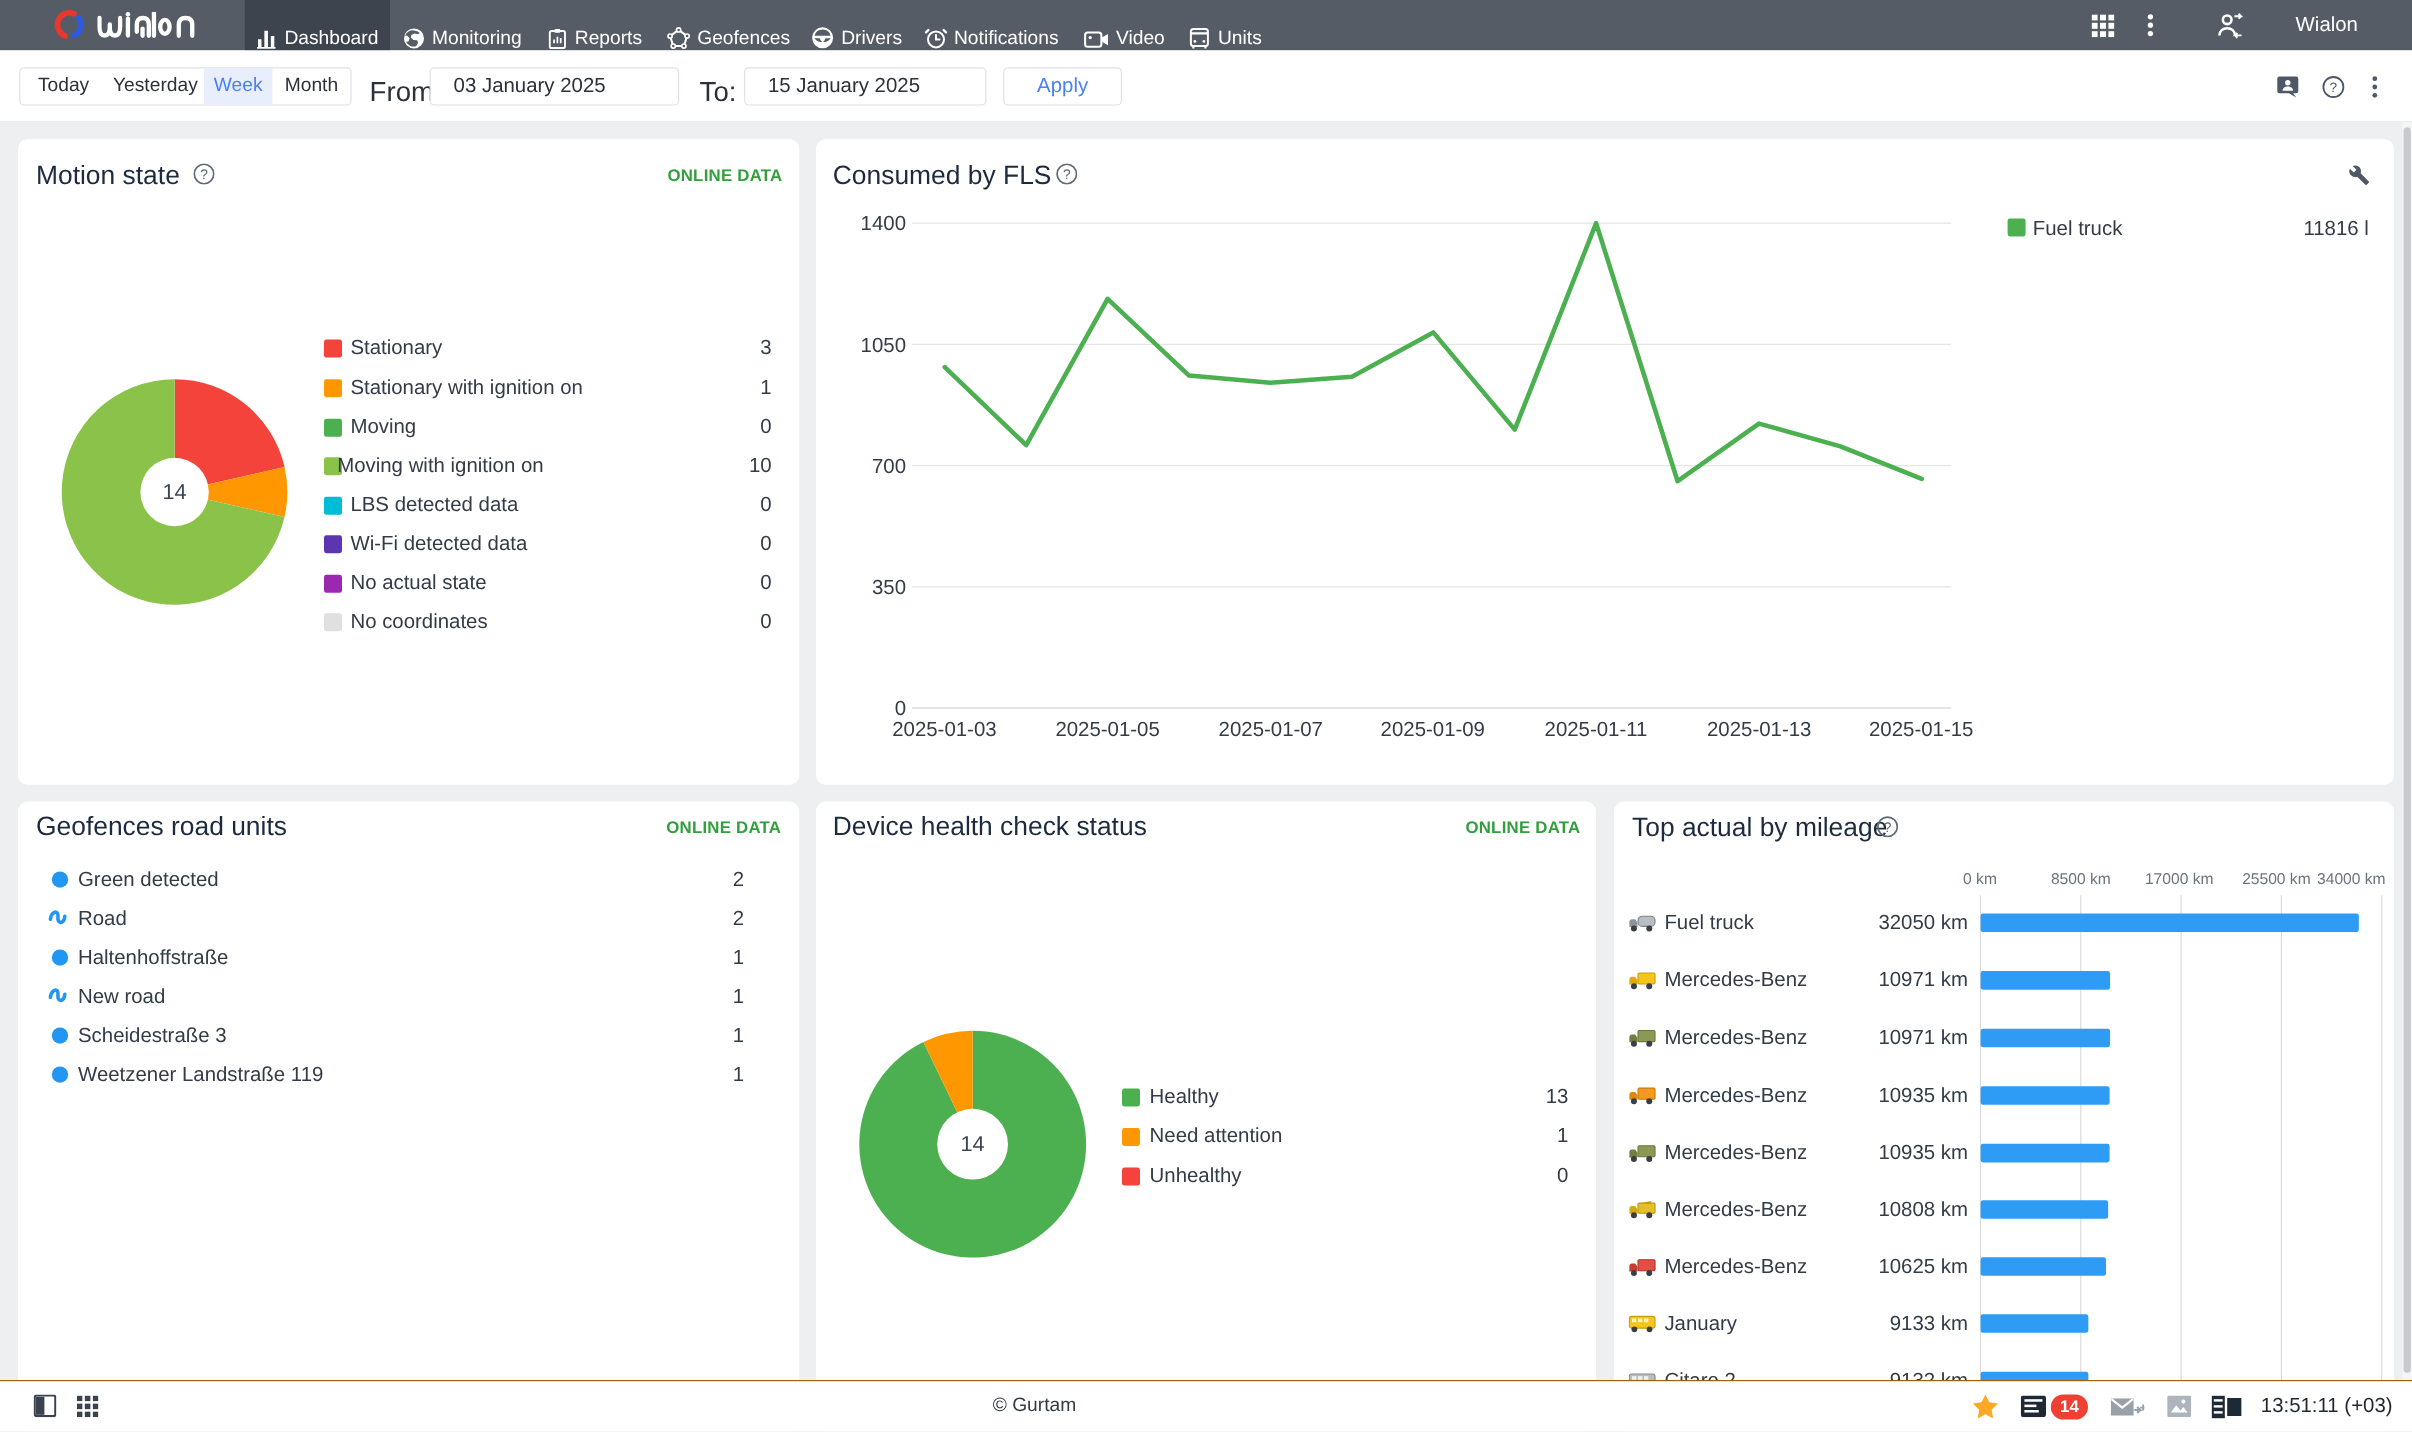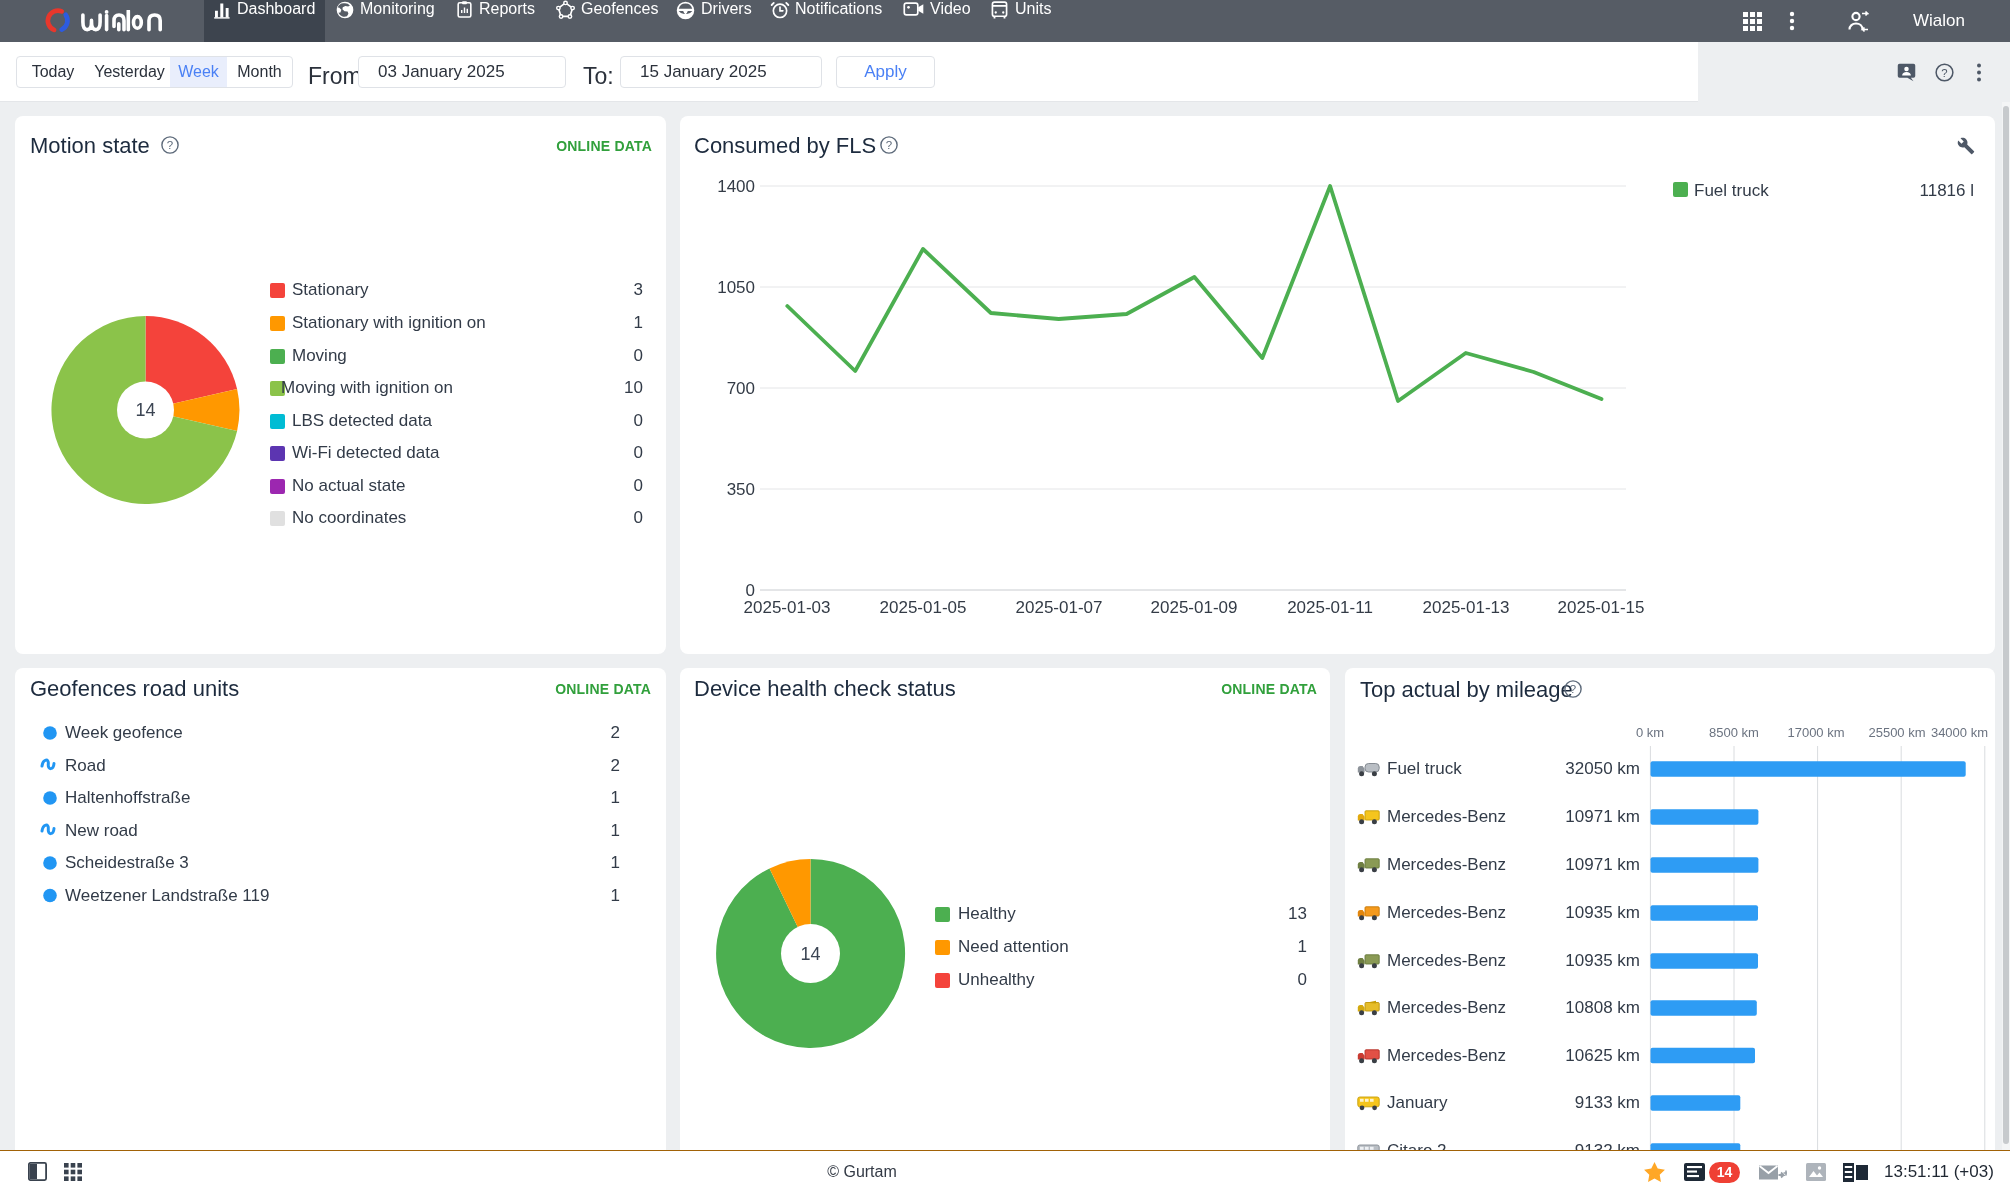--- a/index.html
+++ b/index.html
@@ -1,25 +1,25 @@
 <!DOCTYPE html>
 <html><head>
 <meta charset="utf-8">
 <style>
   * { margin:0; padding:0; box-sizing:border-box; }
   html,body { width:2010px; height:1193px; overflow:hidden; }
   body { font-family:"Liberation Sans", sans-serif; background:#edeff1; position:relative; }
   .abs { position:absolute; }
   
   #nav { position:absolute; left:0; top:0; width:2010px; height:42px; background:#565c65; }
-  .navitem { position:absolute; top:0; height:42px; display:flex; align-items:flex-start; color:#fff; font-size:16px; }
+  .navitem { position:absolute; top:0; height:42px; display:flex; align-items:flex-end; color:#fff; font-size:16px; }
   .navitem svg { margin-right:5px; }
   #navactive { position:absolute; left:204px; top:0; width:121px; height:42px; background:#3d444e; }
   
-  #toolbar { position:absolute; left:0; top:42px; width:1698px; height:60px; background:#fff; border-bottom:1px solid #e4e6e9; }
+  #toolbar { position:absolute; left:0; top:42px; width:2010px; height:60px; background:#fff; border-bottom:1px solid #e4e6e9; }
   .seg { position:absolute; left:16px; top:14px; width:277px; height:32px; border:1px solid #dfe2e7; border-radius:4px; display:flex; align-items:center; font-size:16px; color:#2b313b; }
   .seg span { text-align:center; height:30px; line-height:30px; }
   .seg .sel { background:#e9eefc; color:#4a80f5; }
   .inp { position:absolute; top:14px; height:32px; border:1px solid #dfe2e7; border-radius:4px; font-size:17px; color:#2b313b; display:flex; align-items:center; padding-left:19px; background:#fff; }
   .lbl { position:absolute; top:21px; font-size:23px; color:#2b313b; }
   #applybtn { position:absolute; left:836px; top:14px; width:99px; height:32px; border:1px solid #dfe2e7; border-radius:4px; color:#4a80f5; font-size:17px; display:flex; align-items:center; justify-content:center; }
   
   .card { position:absolute; background:#fff; border-radius:8px; }
   .ctitle { position:absolute; font-size:22px; color:#1d2b3e; }
   .online { position:absolute; font-size:14px; font-weight:bold; color:#31a03c; letter-spacing:0.2px; }
@@ -248,21 +248,21 @@
     <circle cx="35" cy="65" r="6.8"></circle>
     <circle cx="35" cy="130" r="6.8"></circle>
     <circle cx="35" cy="195" r="6.8"></circle>
     <circle cx="35" cy="227.5" r="6.8"></circle>
   </g>
   <g fill="none" stroke="#2196f3" stroke-width="3" stroke-linecap="round">
     <path d="M27,98 C28,91 34,90 33.3,96 C32.6,102.5 38.5,102 39,95.5"></path>
     <path d="M27,163 C28,156 34,155 33.3,161 C32.6,167.5 38.5,167 39,160.5"></path>
   </g>
 </svg>
-<div class="legrow" style="left:65px;top:723px">Week geofence</div>
+<div class="legrow" style="left:65px;top:723px">Green detected</div>
 <div class="legval" style="left:520px;width:100px;top:723px">2</div>
 <div class="legrow" style="left:65px;top:755.5px">Road</div>
 <div class="legval" style="left:520px;width:100px;top:755.5px">2</div>
 <div class="legrow" style="left:65px;top:788px">Haltenhoffstraße</div>
 <div class="legval" style="left:520px;width:100px;top:788px">1</div>
 <div class="legrow" style="left:65px;top:820.5px">New road</div>
 <div class="legval" style="left:520px;width:100px;top:820.5px">1</div>
 <div class="legrow" style="left:65px;top:853px">Scheidestraße 3</div>
 <div class="legval" style="left:520px;width:100px;top:853px">1</div>
 <div class="legrow" style="left:65px;top:885.5px">Weetzener Landstraße 119</div>

